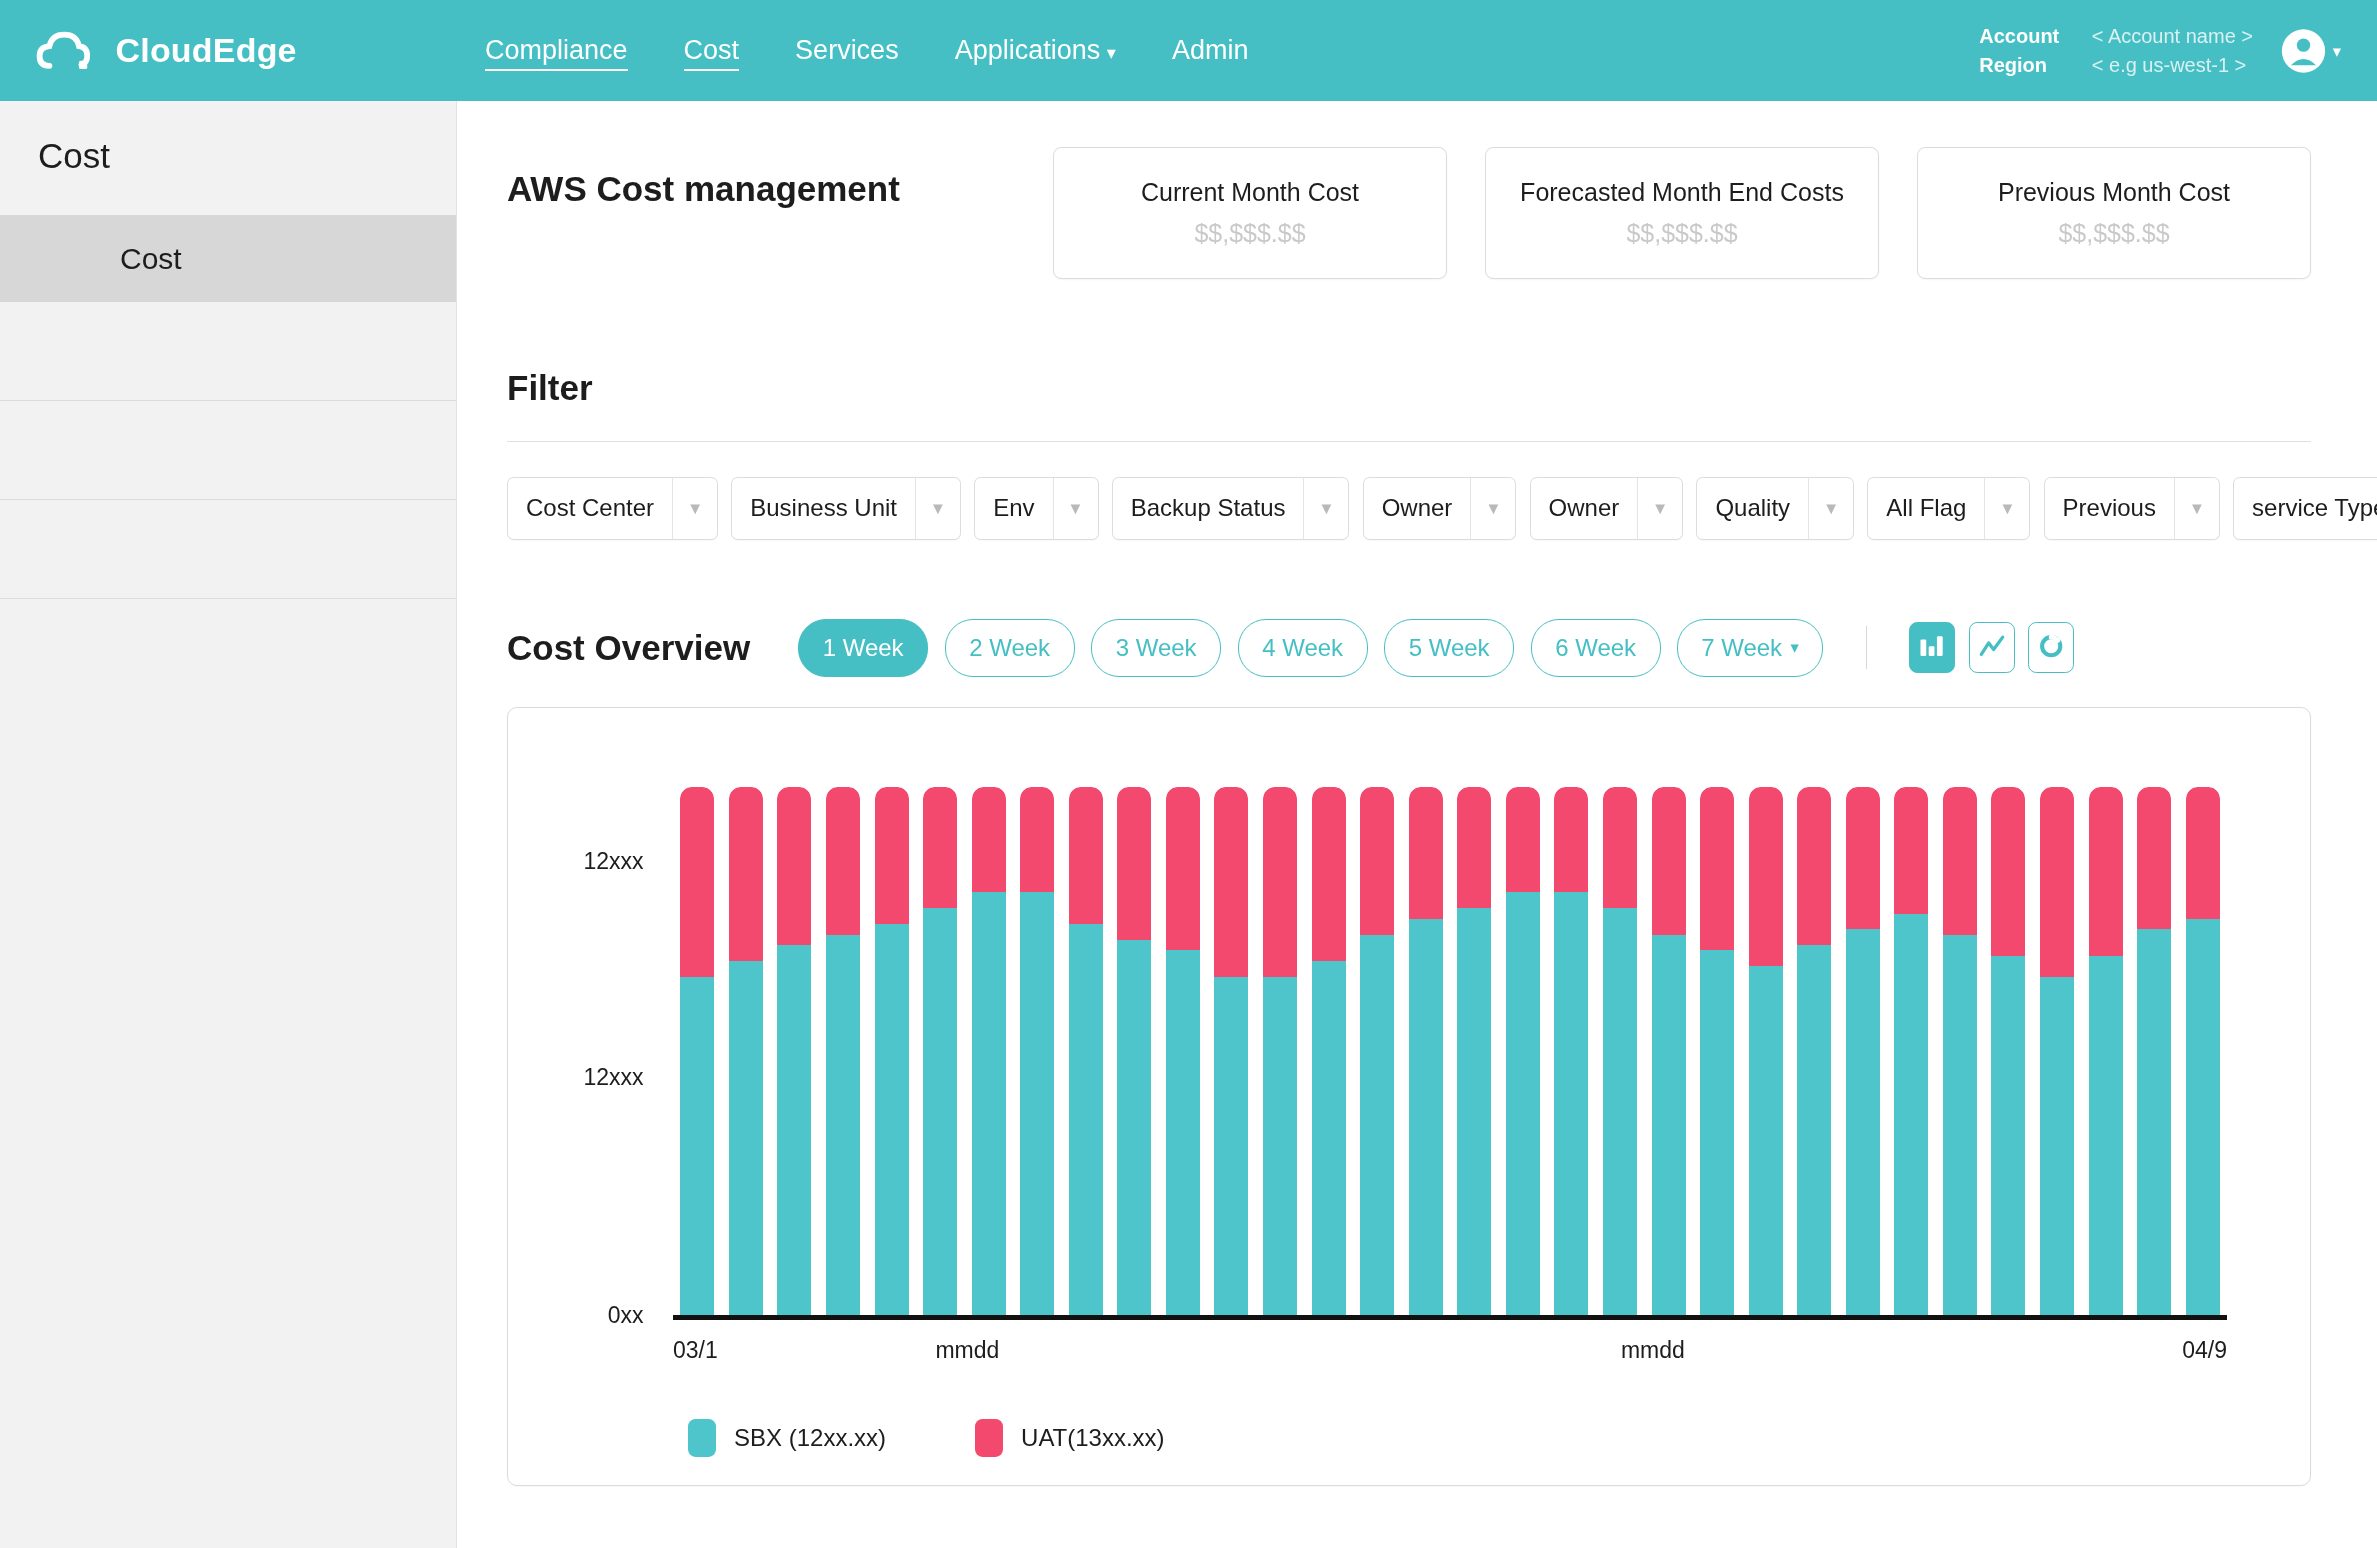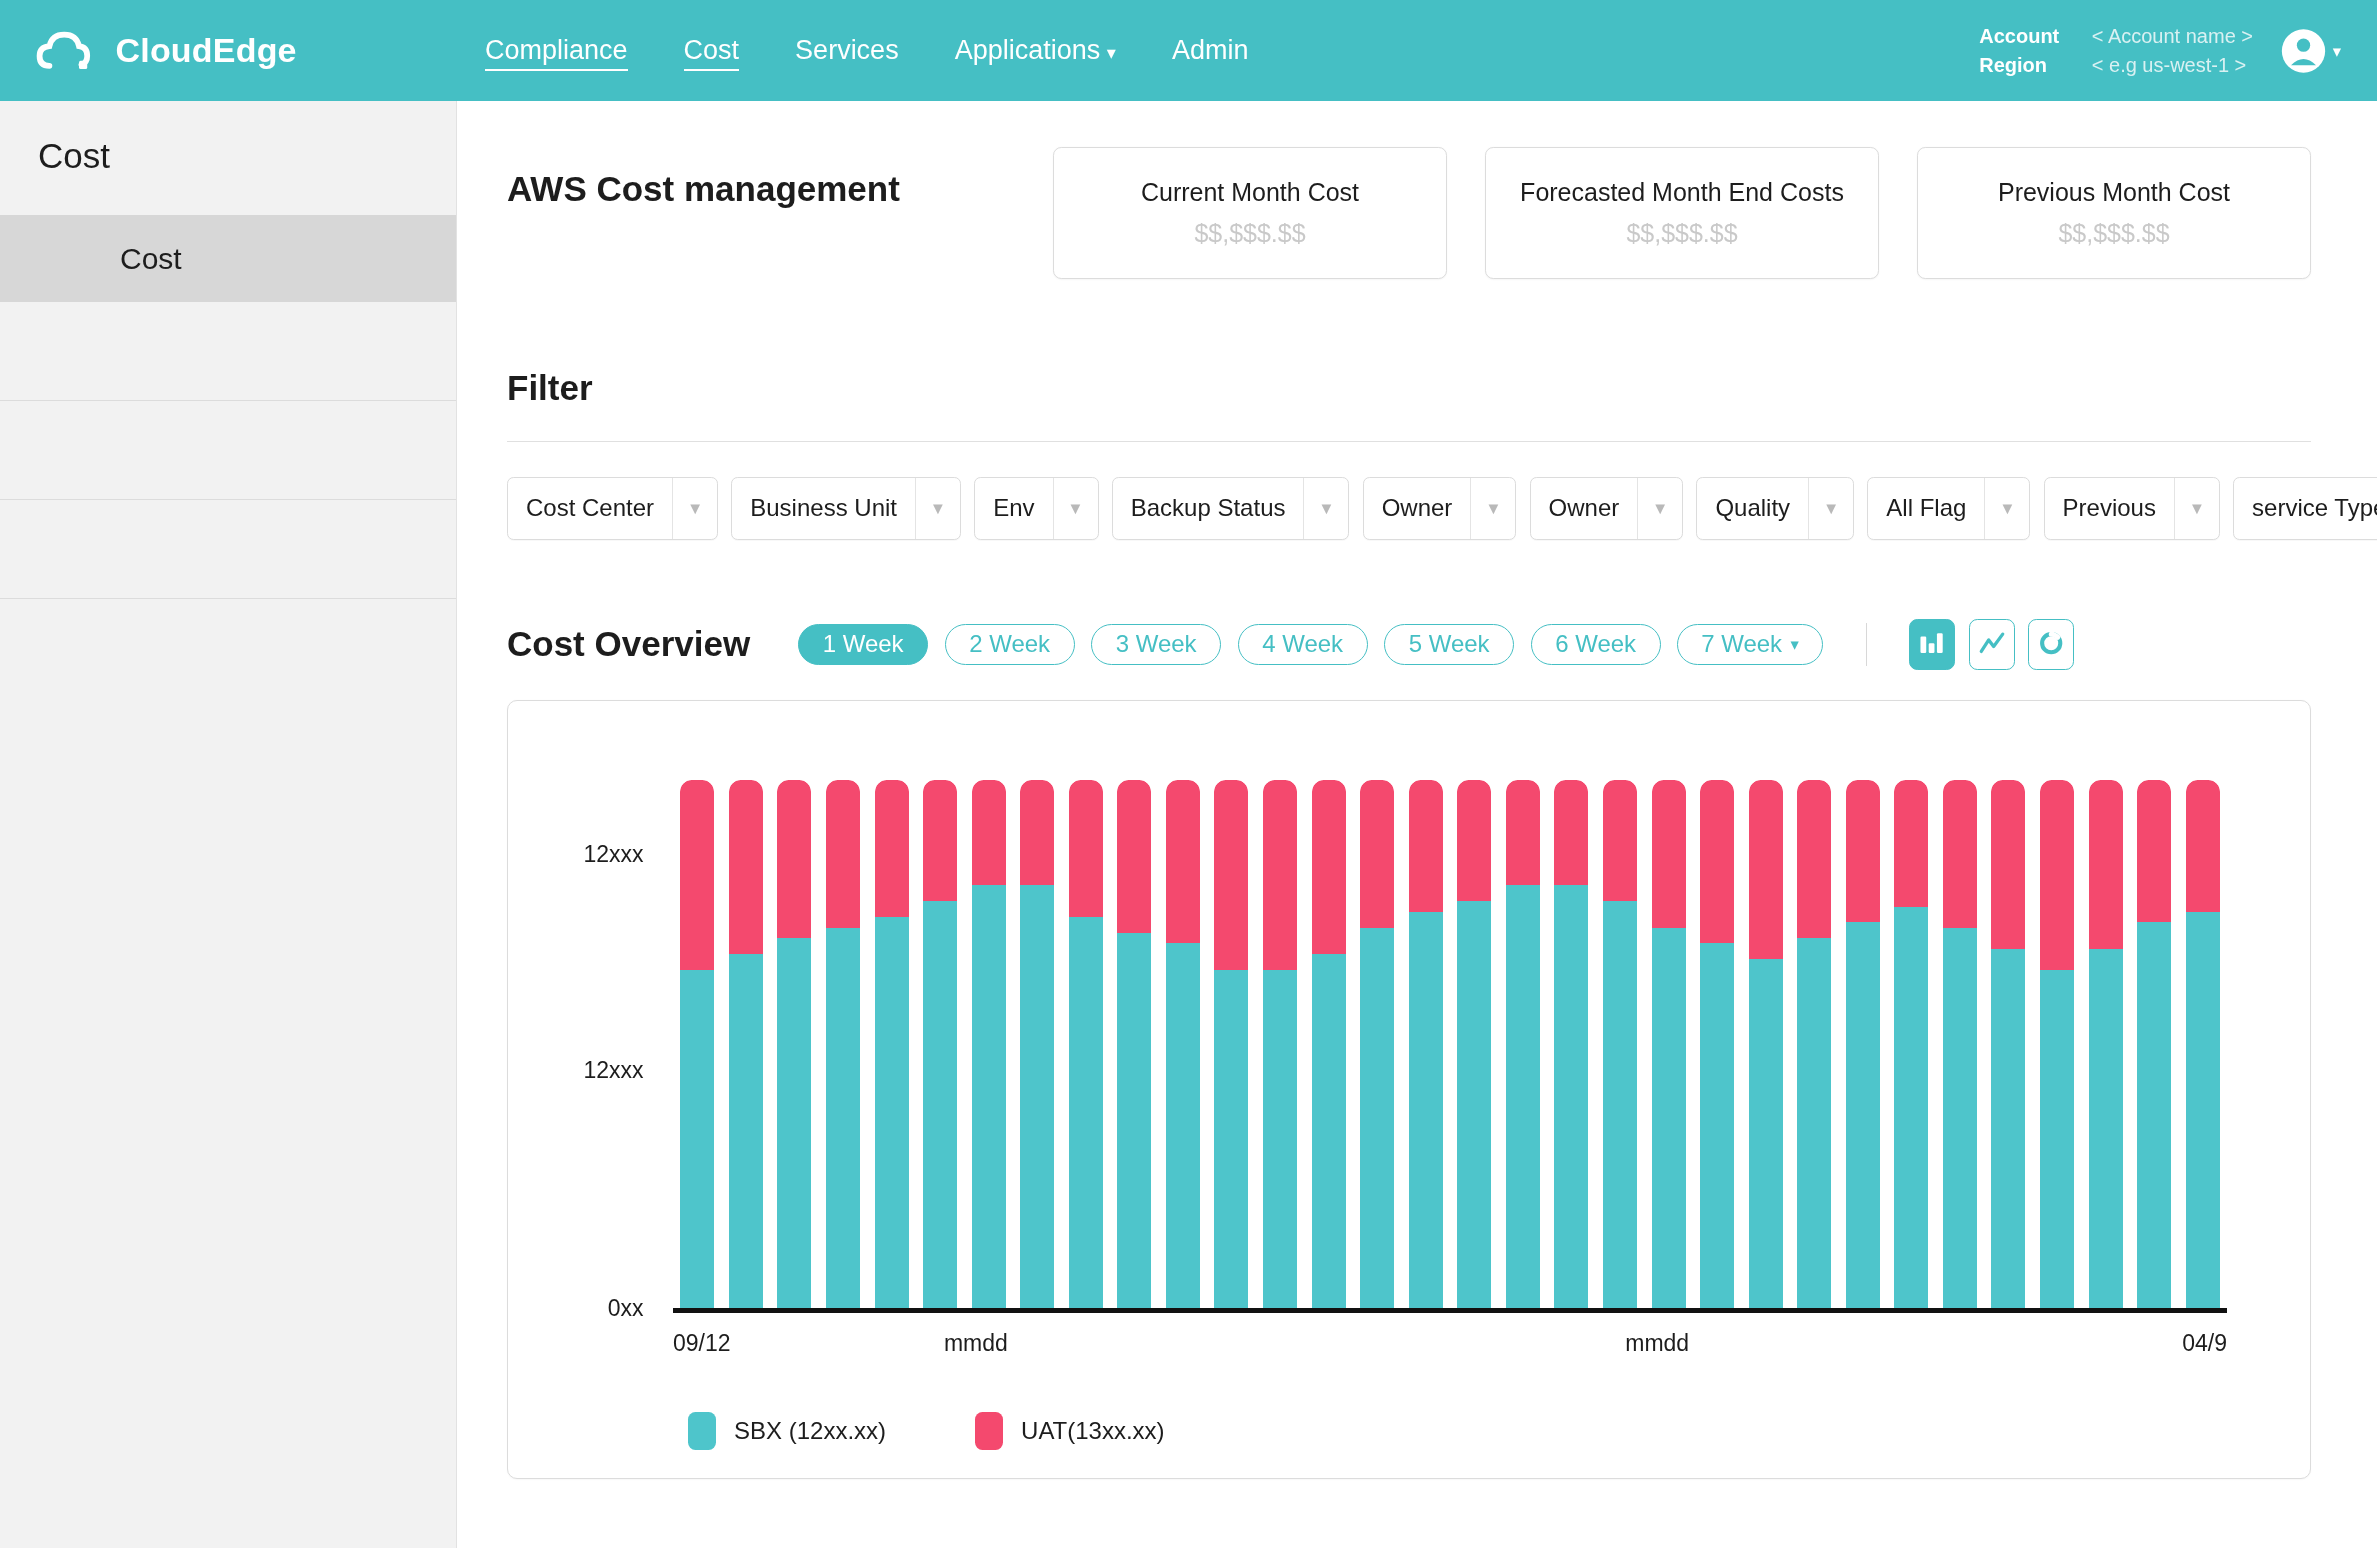--- a/index.html
+++ b/index.html
@@ -99,21 +99,21 @@
   .select-arrow {
     width: 45px; display: flex; align-items: center; justify-content: center;
     border-left: 0.8px solid #e4e4e4; color: #b9b9b9; font-size: 16.5px;
   }
 
   
   .overview-head { display: flex; align-items: center; margin-top: 79px; gap: 28px; }
   .overview-title { font-size: 35px; font-weight: bold; color: #1d1d1d; }
   .week-tabs { display: flex; gap: 16.5px; align-items: center; margin-left: 20px; }
   .week-tab {
-    height: 41px; min-width: 130px; padding: 0 23px; border-radius: 28px;
+    height: 58px; min-width: 130px; padding: 0 23px; border-radius: 28px;
     border: 1.2px solid #45BFC4; background: #fff; color: #45BFC4;
     font-size: 24px; display: flex; align-items: center; justify-content: center;
     cursor: pointer; font-family: inherit; white-space: nowrap;
   }
   .week-tab.active { background: #45BFC4; color: #fff; border-color: #45BFC4; }
   .tab-caret { margin-left: 8.3px; font-size: 16.5px; }
   .vdiv { width: 0.8px; height: 43px; background: #d8d8d8; margin: 0 15px; }
   .chart-icons { display: flex; gap: 13.2px; align-items: center; }
   .chart-icon-btn {
     width: 46px; height: 51px; border: 1.2px solid #45BFC4; border-radius: 8.3px;
@@ -553,21 +553,21 @@
                 <div class="seg-top" style="flex: 0 0 25%; background: rgb(244, 73, 110);"></div>
                 <div class="seg-bot" style="flex: 1 1 auto; background: rgb(78, 197, 203);"></div>
               </div>
             </div>
           </div>
       </div>
 
       <div class="axis-line"></div>
 
       <div class="x-labels">
-        <span>09/12</span>
+        <span>03/1</span>
         <span>mmdd</span>
         <span>mmdd</span>
         <span>04/9</span>
       </div>
 
       <div class="legend">
         <div class="legend-item">
           <span class="legend-swatch" id="sw0" style="background: rgb(78, 197, 203);"></span>
           <span class="legend-text">SBX (12xx.xx)</span>
         </div>

